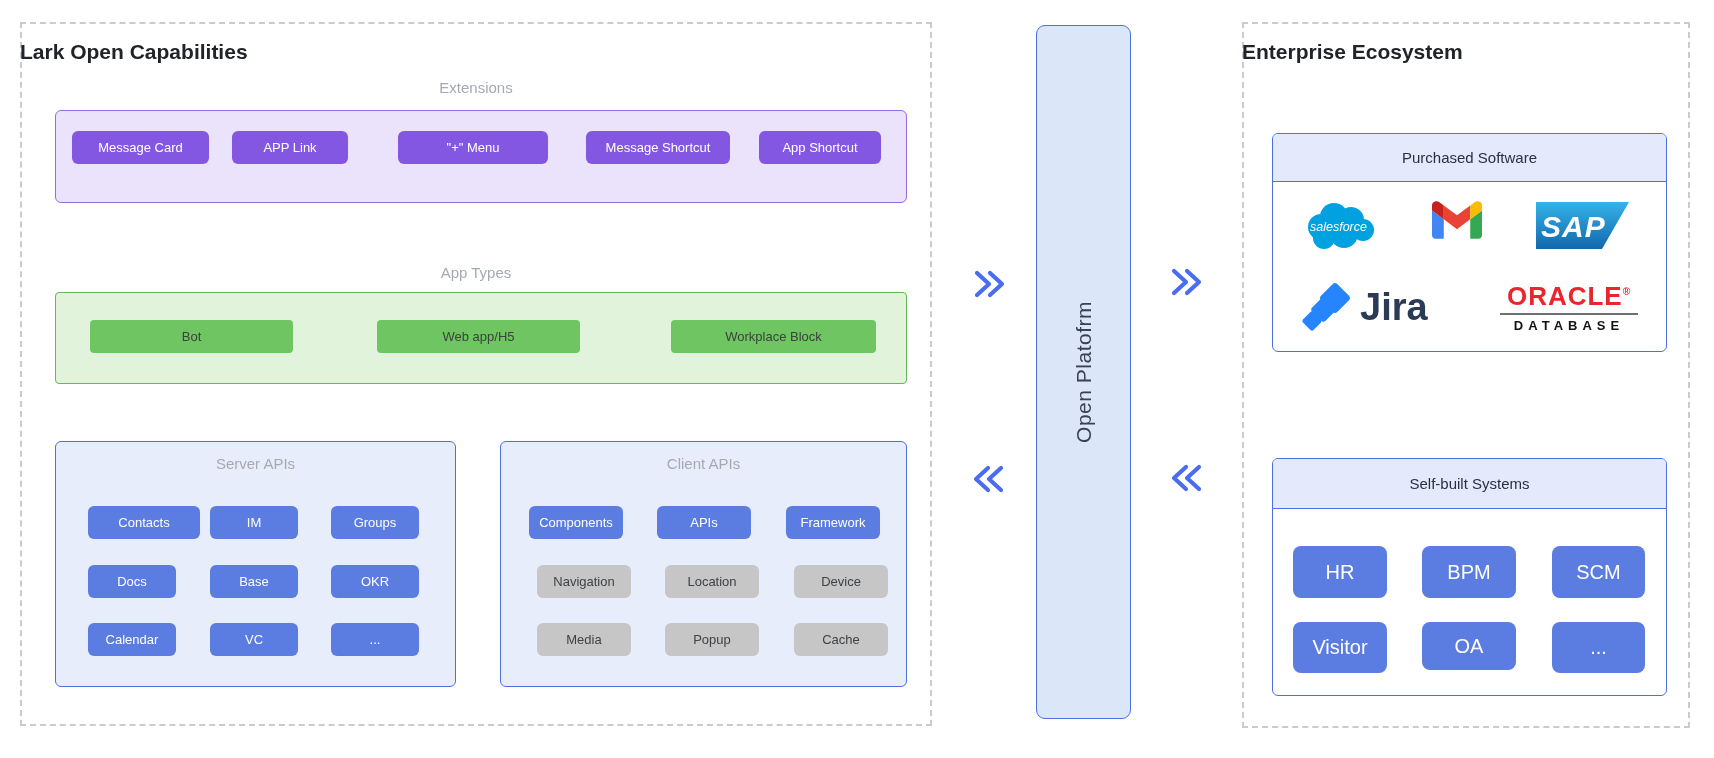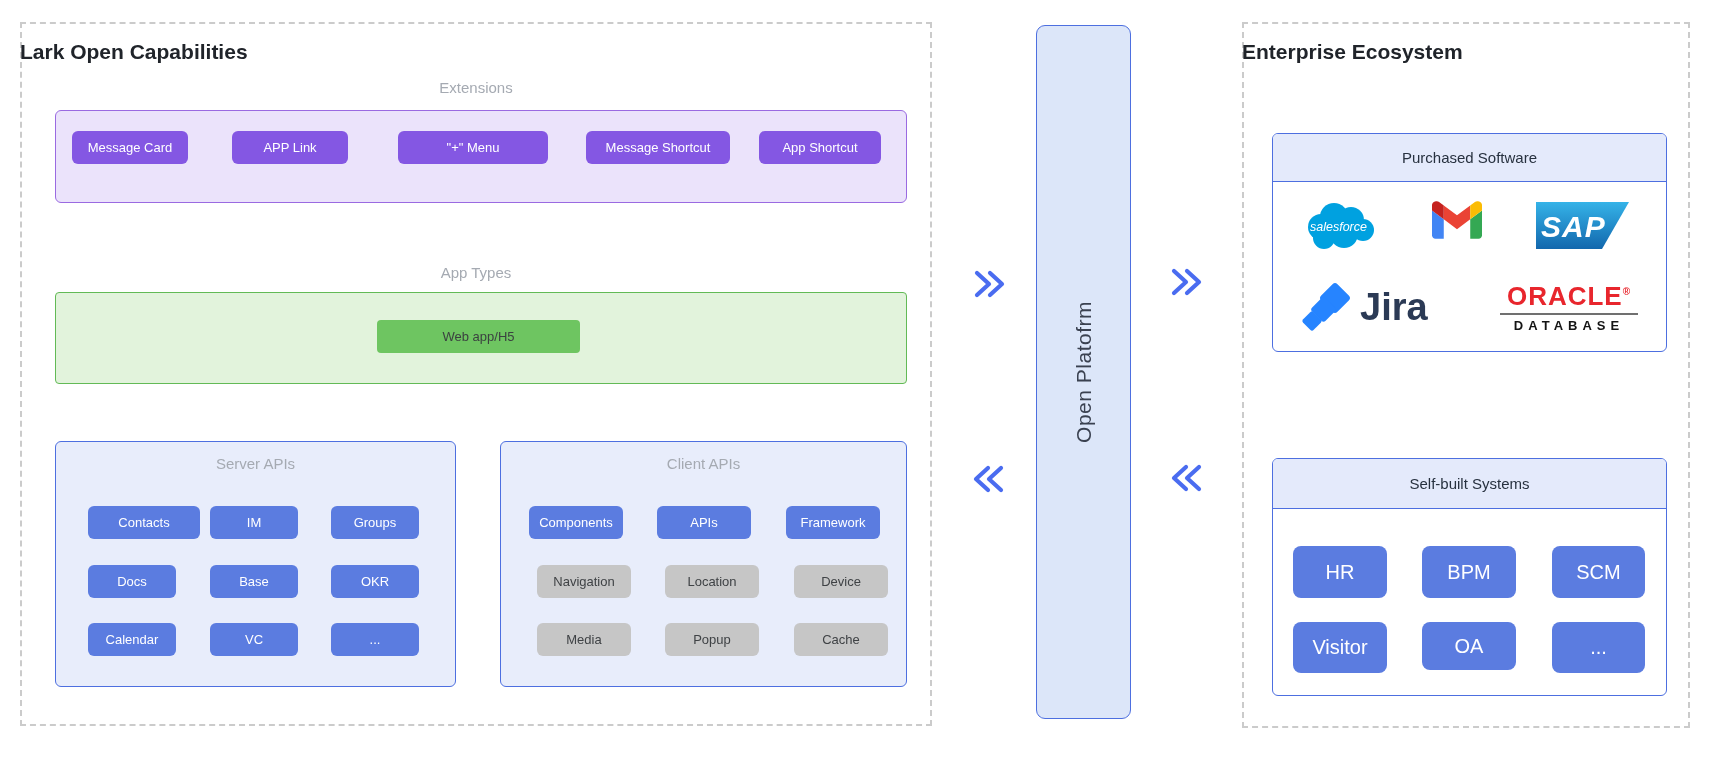--- a/index.html
+++ b/index.html
@@ -57,29 +57,31 @@
 
 <div id="canvas">
 
   <div class="dashed-panel" style="left:20px; top:22px; width:912px; height:704px;"></div>
 
 
   <div class="panel-title" style="left:20px; top:40px; width:912px;">Lark Open Capabilities</div>
 
   <div class="section-label" style="left:20px; top:79px; width:912px;">Extensions</div>
   <div class="group-box ext-box" style="left:55px; top:110px; width:852px; height:93px;"></div>
-  <div class="chip purple" style="left:72px;  top:131px; width:116px; height:33px;">Message Card</div>
+  <div class="chip purple" style="left:72px;  top:131px; width:137px; height:33px;">Message Card</div>
   <div class="chip purple" style="left:232px; top:131px; width:116px; height:33px;">APP Link</div>
   <div class="chip purple" style="left:398px; top:131px; width:150px; height:33px;">"+" Menu</div>
   <div class="chip purple" style="left:586px; top:131px; width:144px; height:33px;">Message Shortcut</div>
   <div class="chip purple" style="left:759px; top:131px; width:122px; height:33px;">App Shortcut</div>
 
   <div class="section-label" style="left:20px; top:264px; width:912px;">App Types</div>
   <div class="group-box app-box" style="left:55px; top:292px; width:852px; height:92px;"></div>
+  <div class="chip green" style="left:90px;  top:320px; width:203px; height:33px;">Bot</div>
   <div class="chip green" style="left:377px; top:320px; width:203px; height:33px;">Web app/H5</div>
+  <div class="chip green" style="left:671px; top:320px; width:205px; height:33px;">Workplace Block</div>
 
   <div class="group-box blue-box" style="left:55px; top:441px; width:401px; height:246px;"></div>
   <div class="section-label" style="left:55px; top:455px; width:401px;">Server APIs</div>
   <div class="chip blue" style="left:88px;  top:506px; width:112px; height:33px;">Contacts</div>
   <div class="chip blue" style="left:210px; top:506px; width:88px; height:33px;">IM</div>
   <div class="chip blue" style="left:331px; top:506px; width:88px; height:33px;">Groups</div>
   <div class="chip blue" style="left:88px;  top:565px; width:88px; height:33px;">Docs</div>
   <div class="chip blue" style="left:210px; top:565px; width:88px; height:33px;">Base</div>
   <div class="chip blue" style="left:331px; top:565px; width:88px; height:33px;">OKR</div>
   <div class="chip blue" style="left:88px;  top:623px; width:88px; height:33px;">Calendar</div>

